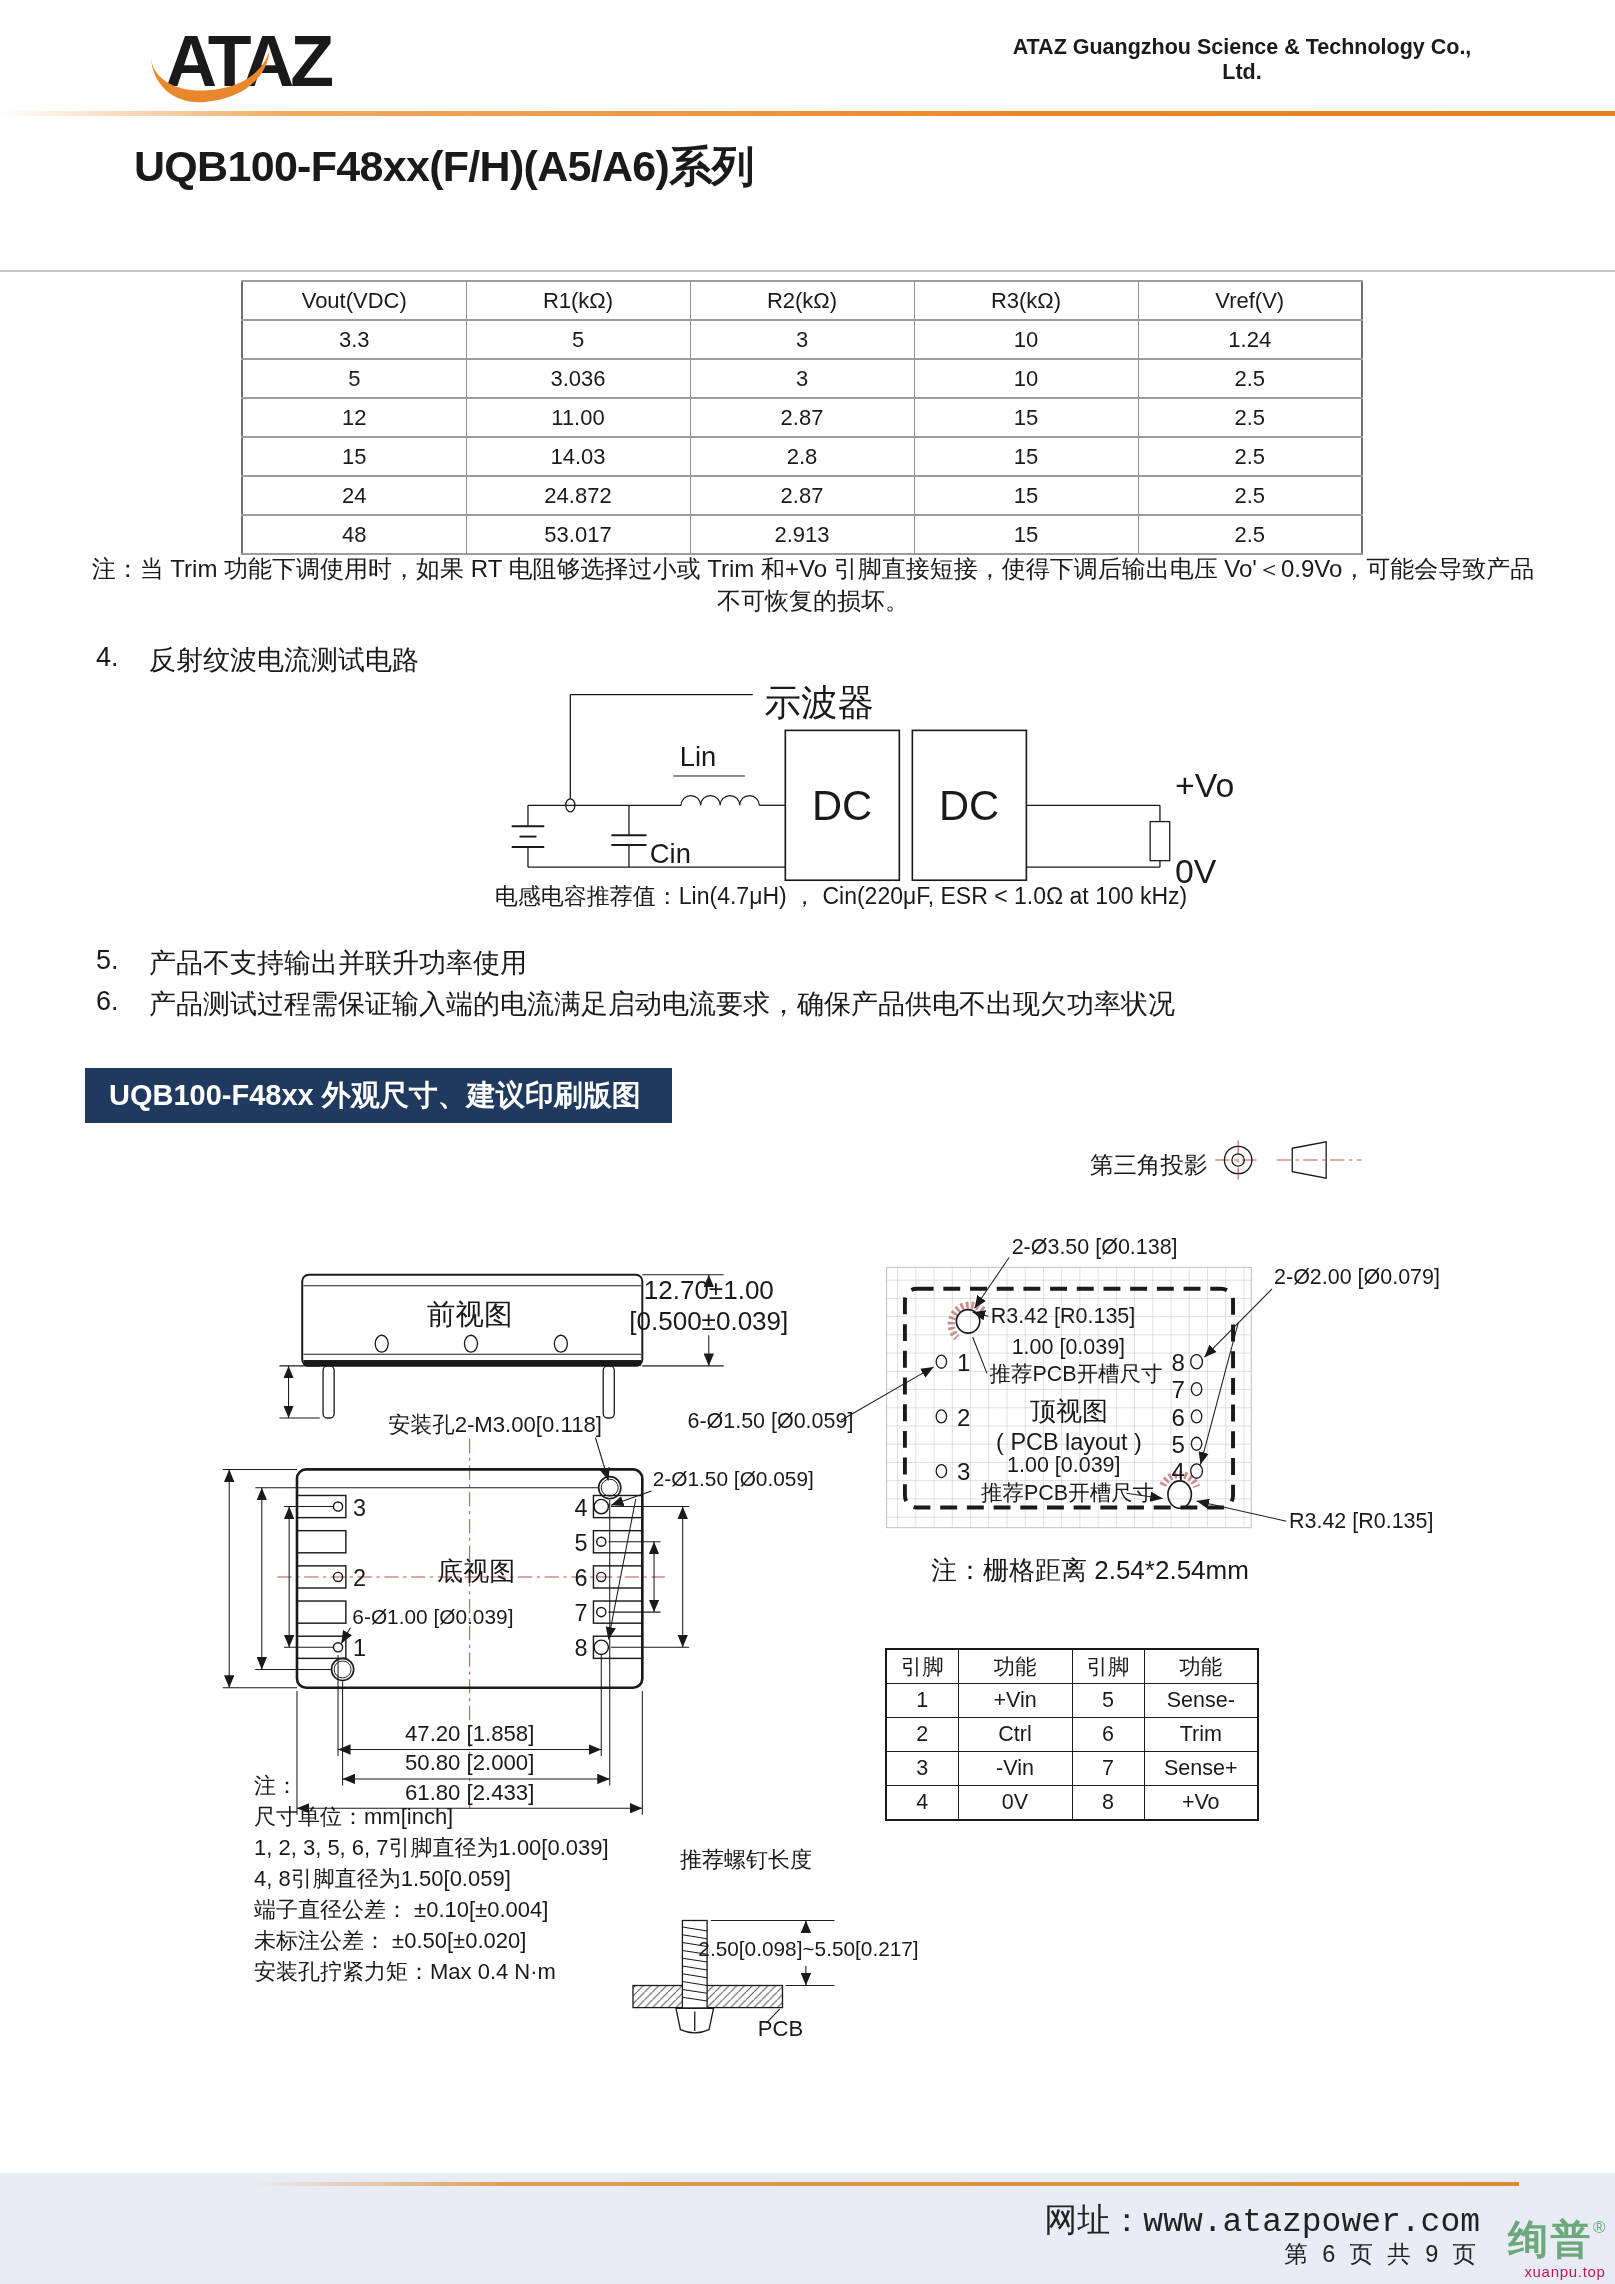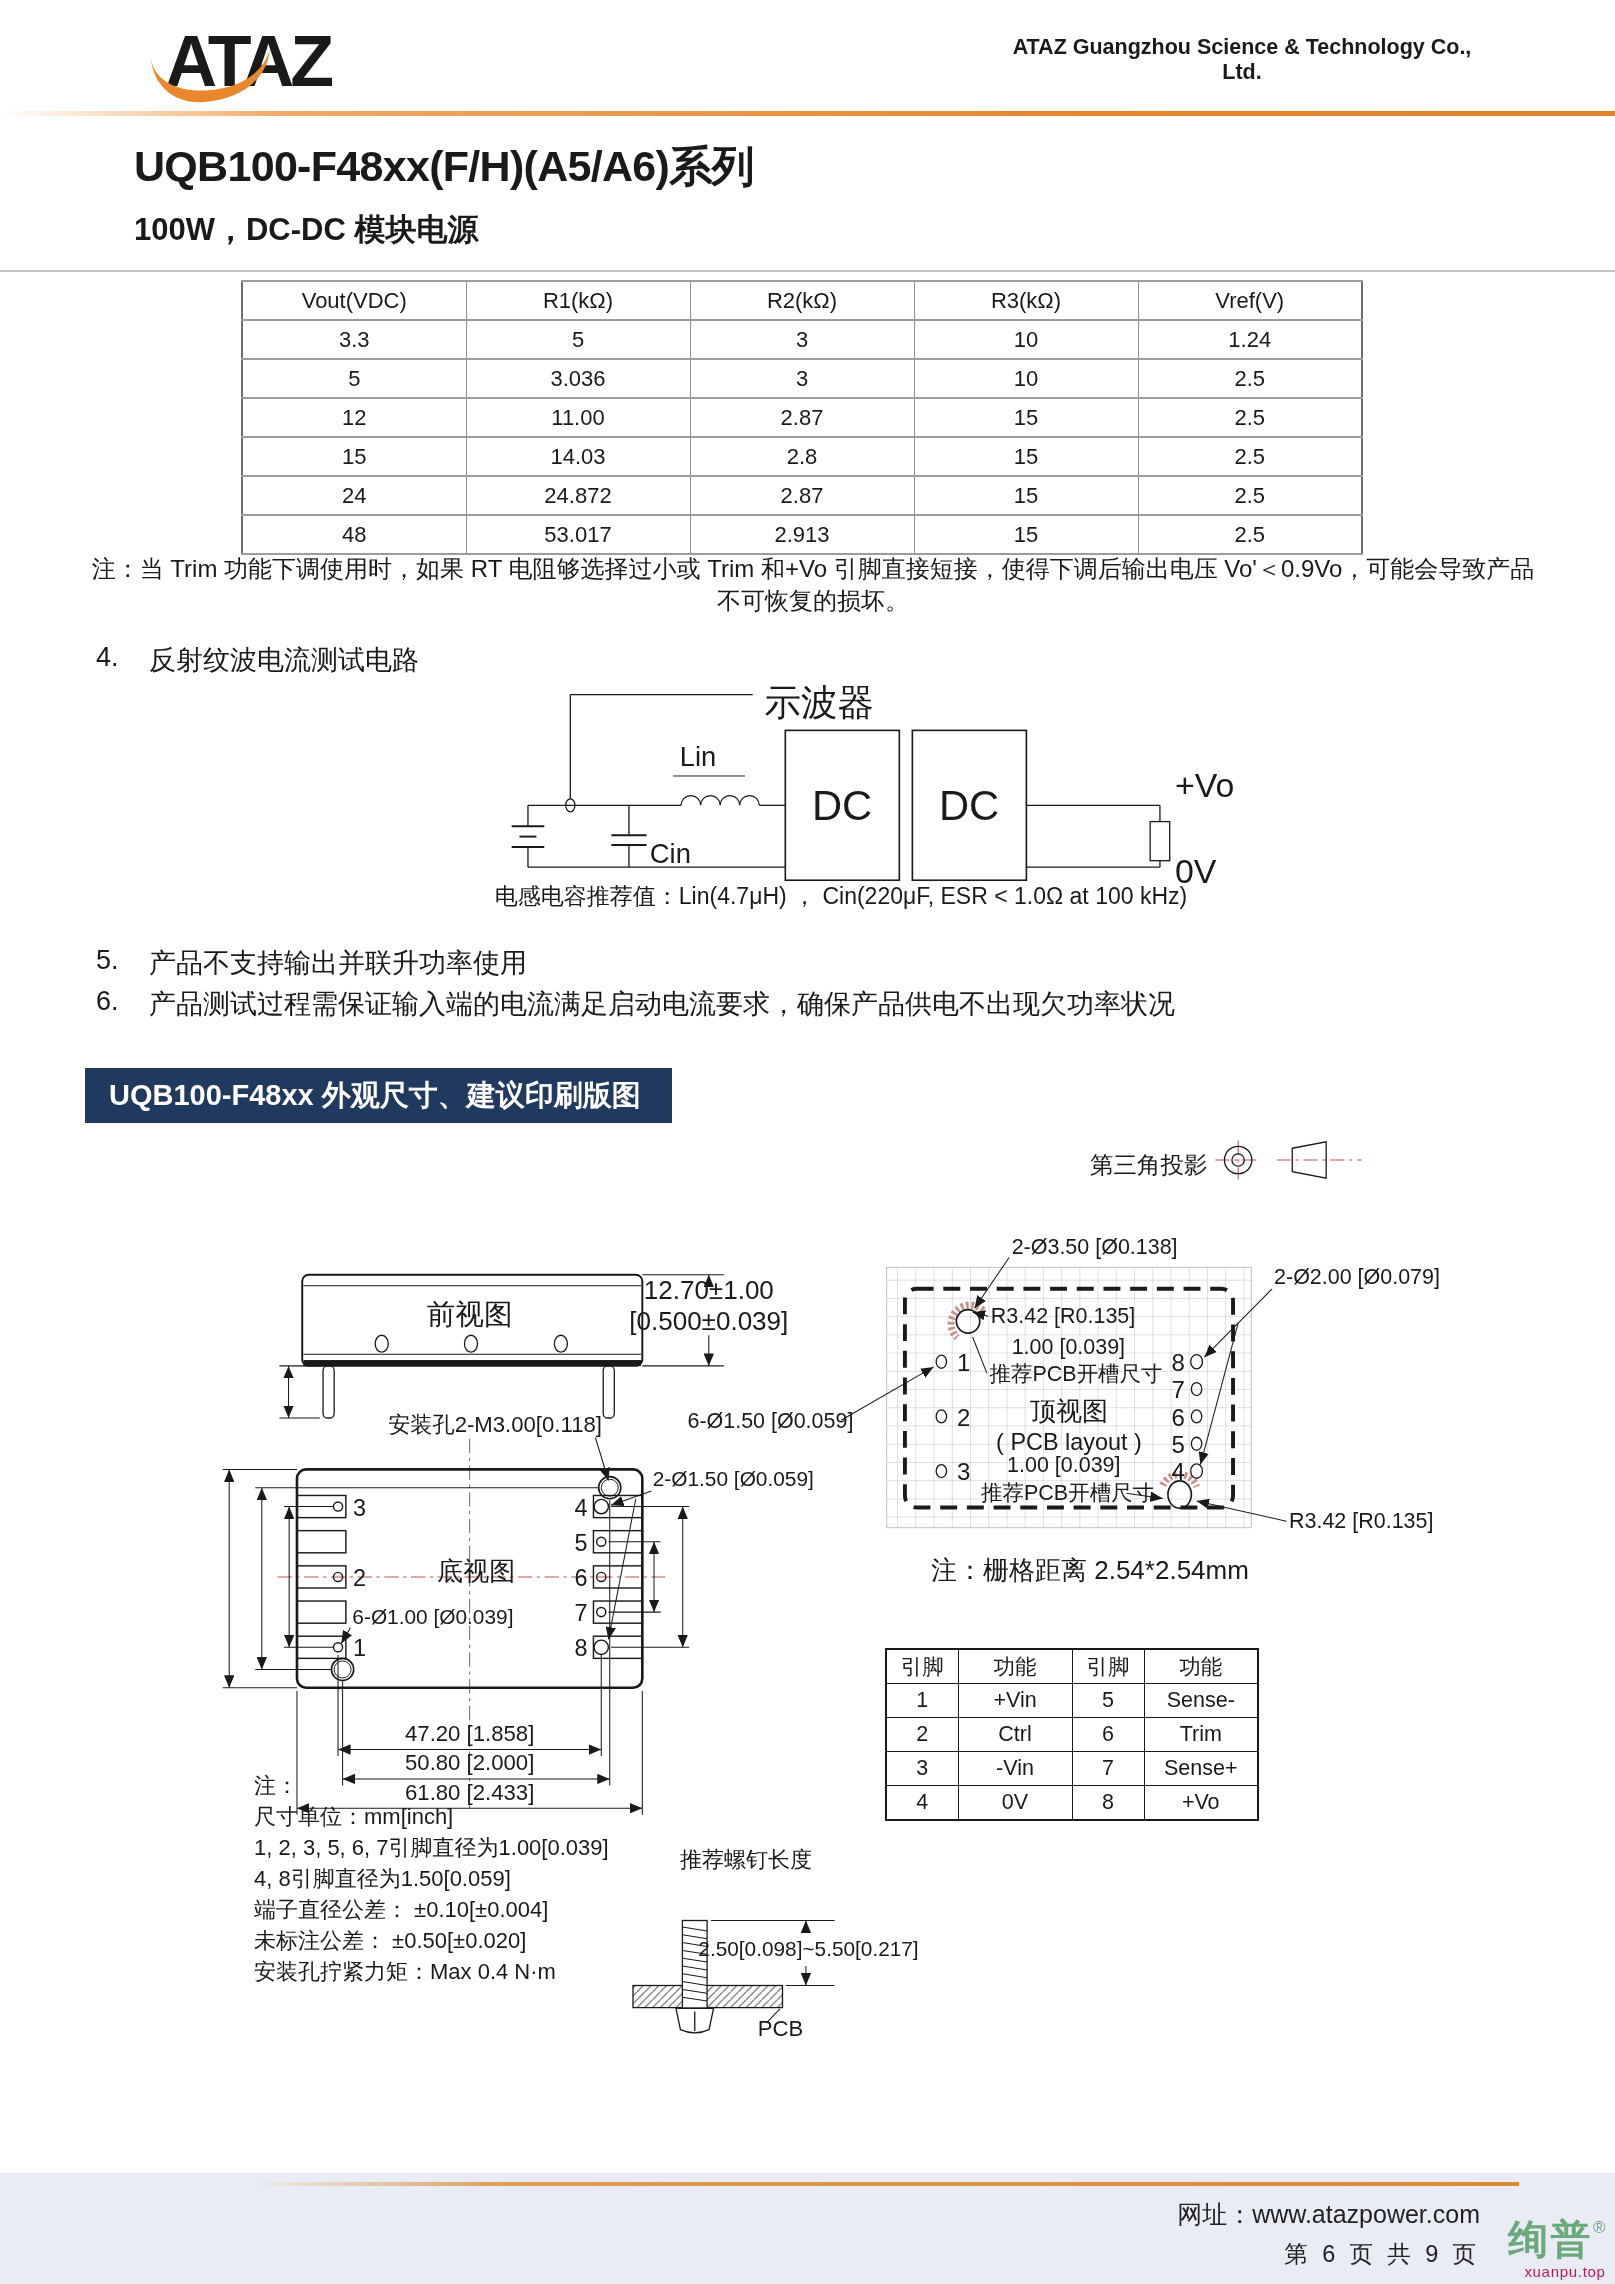--- a/index.html
+++ b/index.html
@@ -37,21 +37,21 @@
   table.ptable th,table.ptable td{border:1.3px solid #1a1a1a;height:33px;text-align:center;
       font-size:21.5px;font-weight:normal;padding:0;}
   .notes{font-size:22px;line-height:31px;}
   .notes div{white-space:nowrap;}
   .gridnote{font-size:26px;}
   .screwtitle{font-size:22px;}
   
   .footer{width:1616px;height:111px;background:#E9ECF4;}
   .fline{position:absolute;left:254px;top:9px;width:1265px;height:3.9px;
          background:linear-gradient(90deg,rgba(217,138,51,0),rgba(222,148,66,.9) 20%,#D98A33);}
-  .fsite{position:absolute;right:136px;top:25px;font-size:25px;color:#222;}
+  .fsite{position:absolute;right:136px;top:25px;font-size:33px;color:#222;font-family:Liberation Mono, monospace;}
   .fpage{position:absolute;right:136px;top:65px;font-size:23.5px;color:#222;letter-spacing:3.9px;}
   .wm{position:absolute;right:10.4px;top:46px;text-align:right;color:#6BA87B;line-height:1;}
   .wmcn{font-size:40px;font-weight:800;letter-spacing:2.6px;}
   .wmreg{font-size:17px;vertical-align:top;}
   .wmurl{font-size:15px;color:#be185d;margin-top:5px;letter-spacing:0.7px;}
 </style>
 </head>
 <body>
 
 <div class="page">
@@ -62,21 +62,20 @@
       <path d="M26,60 C28,95 70,119 130,109 C172,102 198,80 208,50 C203,97 160,126 105,129 C58,131 28,100 26,60 Z" fill="#E8872B"></path>
     </svg>
   </div>
   <div class="abs" style="left:1009px;top:31px;width:466px;text-align:center;">
     <div class="companyEn">ATAZ Guangzhou Science &amp; Technology Co., Ltd.</div>
   </div>
   <div class="abs orangeline" style="left:0;top:111px;width:1616px;"></div>
 
   <div class="abs" style="left:134px;top:138px;">
     <div class="h1">UQB100-F48xx(F/H)(A5/A6)系列</div>
-    <div class="h2">100W，DC-DC 模块电源</div>
   </div>
   <div class="abs divider" style="left:0;top:270px;width:1616px;"></div>
 
   <table class="rtable abs" style="left:241px;top:280px;">
     <thead>
       <tr>
         <th>Vout(VDC)</th>
         <th>R1(kΩ)</th>
         <th>R2(kΩ)</th>
         <th>R3(kΩ)</th>

